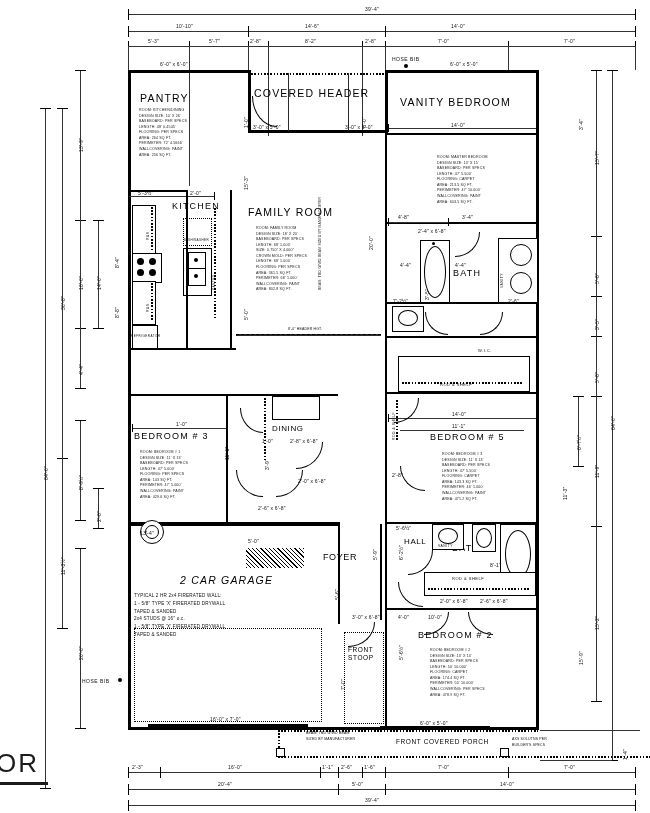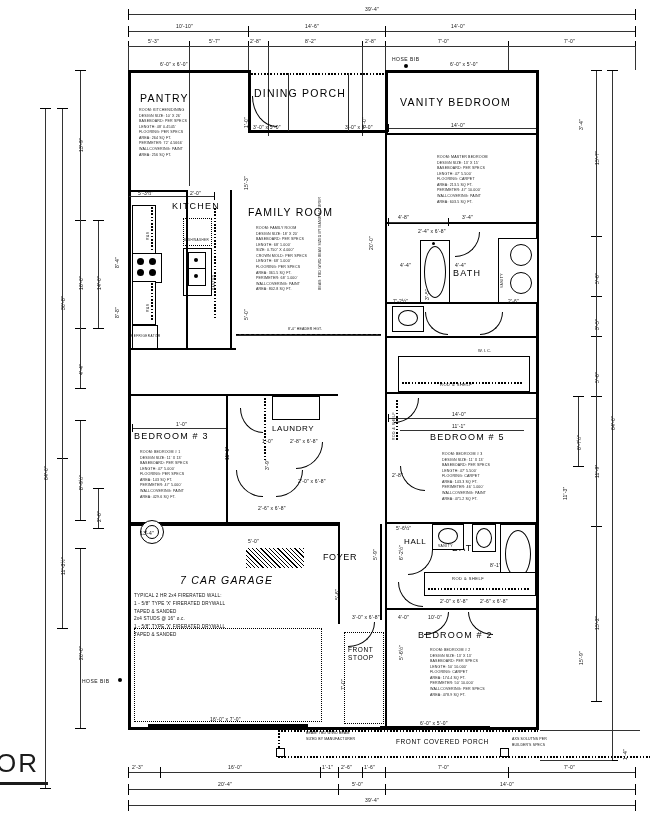--- a/index.html
+++ b/index.html
@@ -195,21 +195,21 @@
   <div class="wall" style="left:536px;top:70px;width:3px;height:660px;"></div>
   <div class="wall" style="left:128px;top:70px;width:3px;height:660px;"></div>
   <div class="wall" style="left:128px;top:727px;width:411px;height:3px;"></div>
 
   <div class="dots" style="left:248px;top:73px;width:138px;height:2px;"></div>
 
   <div class="thinline" style="left:288px;top:73px;width:1px;height:58px;"></div>
   <div class="thinline" style="left:348px;top:73px;width:1px;height:58px;"></div>
   <div class="dimtxt" style="left:253px;top:124px;">3'-0" x 5'-0"</div>
   <div class="dimtxt" style="left:345px;top:124px;">3'-0" x 5'-0"</div>
-  <div class="roomname rn-md" style="left:254px;top:87px;">DINING PORCH</div>
+  <div class="roomname rn-md" style="left:254px;top:87px;">COVERED HEADER</div>
   <div class="dimtxt v" style="left:361px;top:128px;">6'-0"</div>
   <div class="dimtxt v" style="left:243px;top:128px;">1'-0"</div>
 
   <div class="roomname rn-md" style="left:140px;top:92px;">PANTRY</div>
   <div class="spec" style="left:139px;top:108px;">ROOM: KITCHEN/DINING
 DESIGN SIZE: 10' X 26'
 BASEBOARD: PER SPECS
 LENGTH: 48' 0.4545'
 FLOORING: PER SPECS
 AREA: 264 SQ FT.
@@ -347,21 +347,21 @@
 LENGTH: 47' 5.000'
 FLOORING: PER SPECS
 AREA: 143 SQ FT.
 PERIMETER: 47' 5.000'
 WALLCOVERING: PAINT
 AREA: 429.6 SQ FT.</div>
   <div class="dimtxt v" style="left:224px;top:460px;">11'-1"</div>
   <div class="wall" style="left:226px;top:394px;width:2px;height:130px;"></div>
   <div class="wall" style="left:128px;top:522px;width:212px;height:2px;"></div>
 
-  <div class="roomname rn-xs" style="left:272px;top:424px;font-size:8px;">LAUNDRY</div>
+  <div class="roomname rn-xs" style="left:272px;top:424px;font-size:8px;">DINING</div>
   <div class="fixture" style="left:272px;top:396px;width:46px;height:22px;"></div>
   <div class="dotsv" style="left:264px;top:398px;width:1.5px;height:64px;"></div>
   <div class="dimtxt" style="left:262px;top:438px;">1'-0"</div>
   <div class="swingbox" style="left:240px;top:408px;width:22px;height:24px;"></div>
   <div class="swingbox2" style="left:296px;top:442px;width:26px;height:26px;"></div>
   <div class="swingbox" style="left:236px;top:470px;width:26px;height:26px;"></div>
   <div class="swingbox2" style="left:276px;top:470px;width:26px;height:26px;"></div>
   <div class="dimtxt" style="left:298px;top:478px;">2'-0" x 6'-8"</div>
   <div class="dimtxt" style="left:290px;top:438px;">2'-8" x 6'-8"</div>
   <div class="dimtxt" style="left:258px;top:505px;">2'-6" x 6'-8"</div>
@@ -415,21 +415,21 @@
   <div class="dimtxt" style="left:480px;top:598px;">2'-6" x 6'-8"</div>
   <div class="swingbox2" style="left:424px;top:612px;width:24px;height:22px;"></div>
   <div class="swingbox" style="left:468px;top:612px;width:24px;height:22px;"></div>
 
   <div class="roomname rn-xs" style="left:323px;top:552px;font-size:9px;">FOYER</div>
   <div class="wall" style="left:338px;top:524px;width:2px;height:100px;"></div>
   <div class="wall" style="left:380px;top:524px;width:2px;height:96px;"></div>
   <div class="dimtxt v" style="left:372px;top:560px;">5'-9"</div>
 
   <div class="wall" style="left:128px;top:524px;width:212px;height:2px;"></div>
-  <div class="roomname rn-md" style="left:180px;top:574px;font-style:italic;">7 CAR GARAGE</div>
+  <div class="roomname rn-md" style="left:180px;top:574px;font-style:italic;">2 CAR GARAGE</div>
   <div class="note" style="left:134px;top:592px;">TYPICAL 2 HR 2x4 FIRERATED WALL:
 1 - 5/8" TYPE 'X' FIRERATED DRYWALL
 TAPED &amp; SANDED
 2x4 STUDS @ 16" o.c.
 1 - 5/8" TYPE 'X' FIRERATED DRYWALL
 TAPED &amp; SANDED</div>
   <div class="dotbox" style="left:134px;top:628px;width:186px;height:92px;"></div>
   <div class="circle" style="left:140px;top:520px;width:22px;height:22px;"></div>
   <div class="circle" style="left:145px;top:525px;width:12px;height:12px;"></div>
   <div class="hatch" style="left:246px;top:548px;width:58px;height:20px;"></div>

